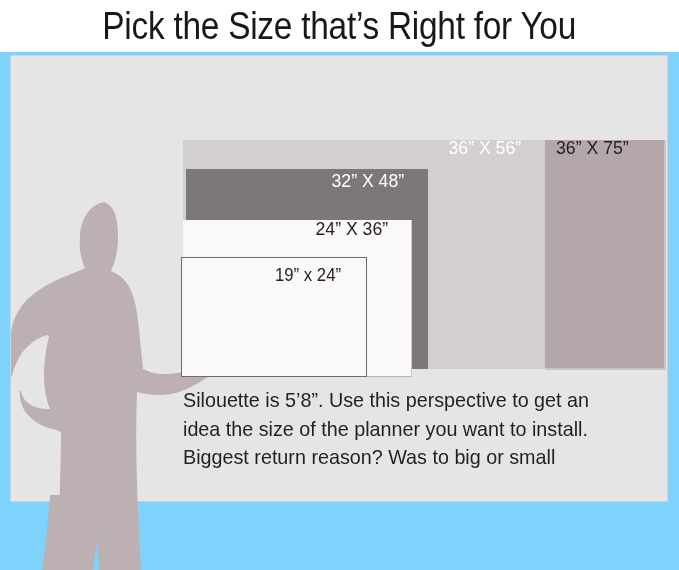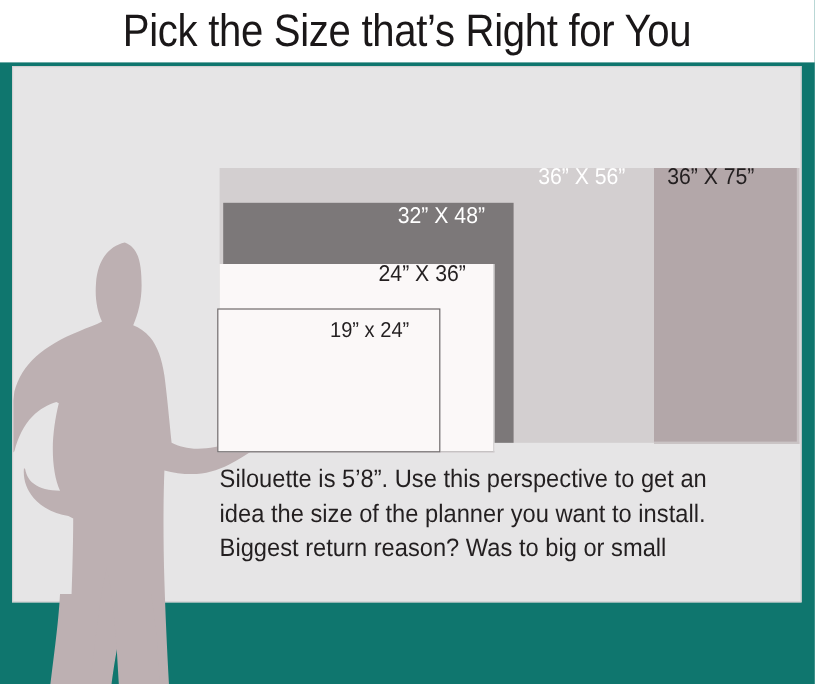--- a/index.html
+++ b/index.html
@@ -13,21 +13,21 @@
     font-family: "Liberation Sans", sans-serif;
     overflow: hidden;
     position: relative;
   }
 
   #poster {
     position: absolute;
     left: 0; top: 0;
     width: 679px;
     height: 570px;
-    background: #0f766e;
+    background: #7dd3fc;
     overflow: hidden;
   }
 
   
   #title-bar {
     position: absolute;
     left: 0; top: 0;
     width: 679px;
     height: 52px;
     display: flex;

